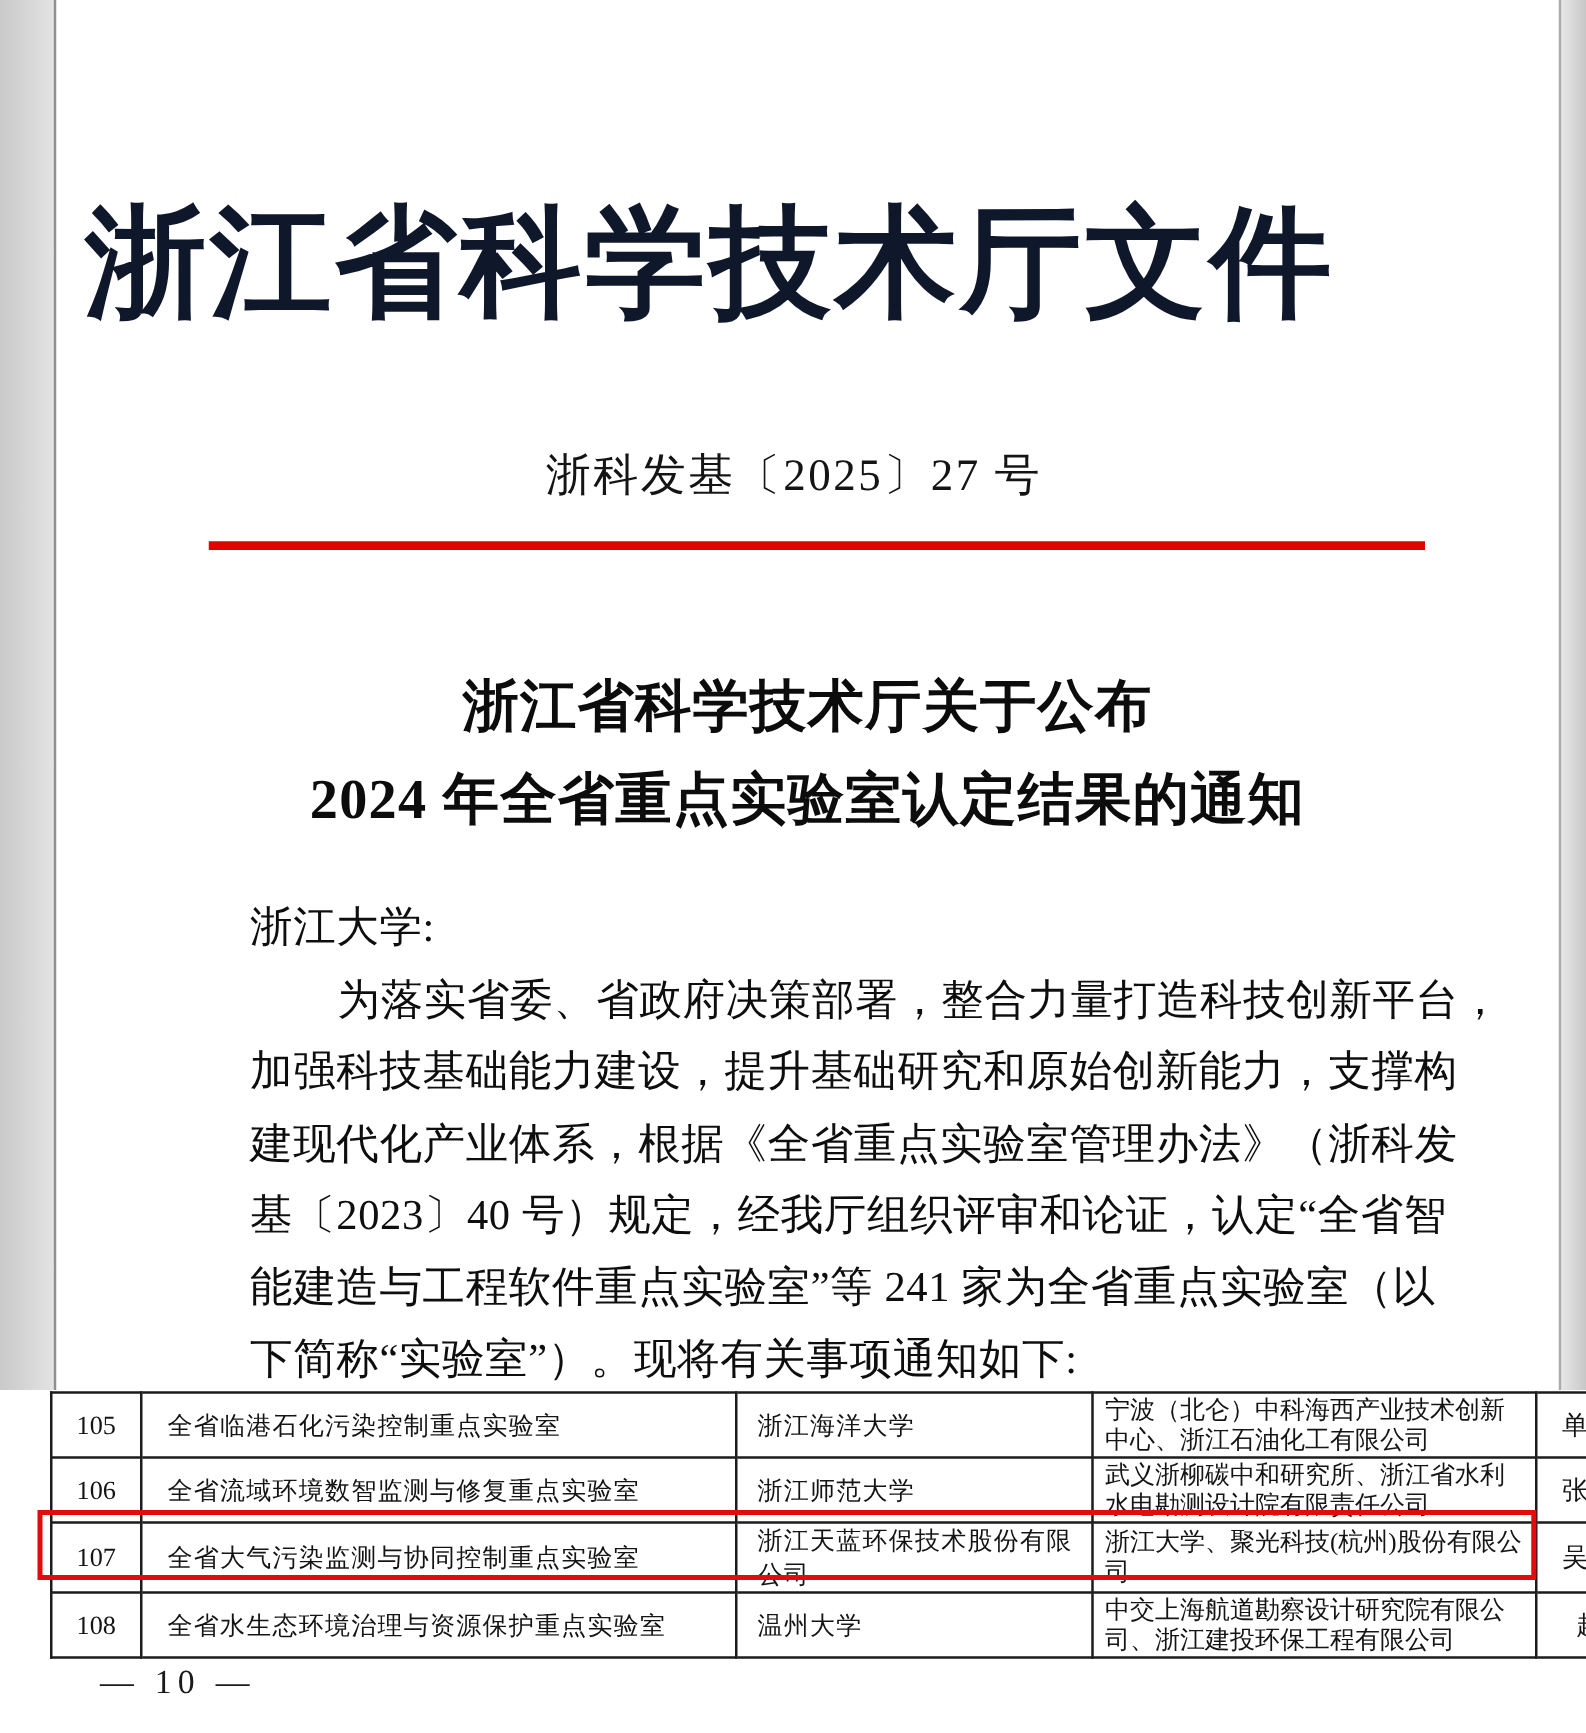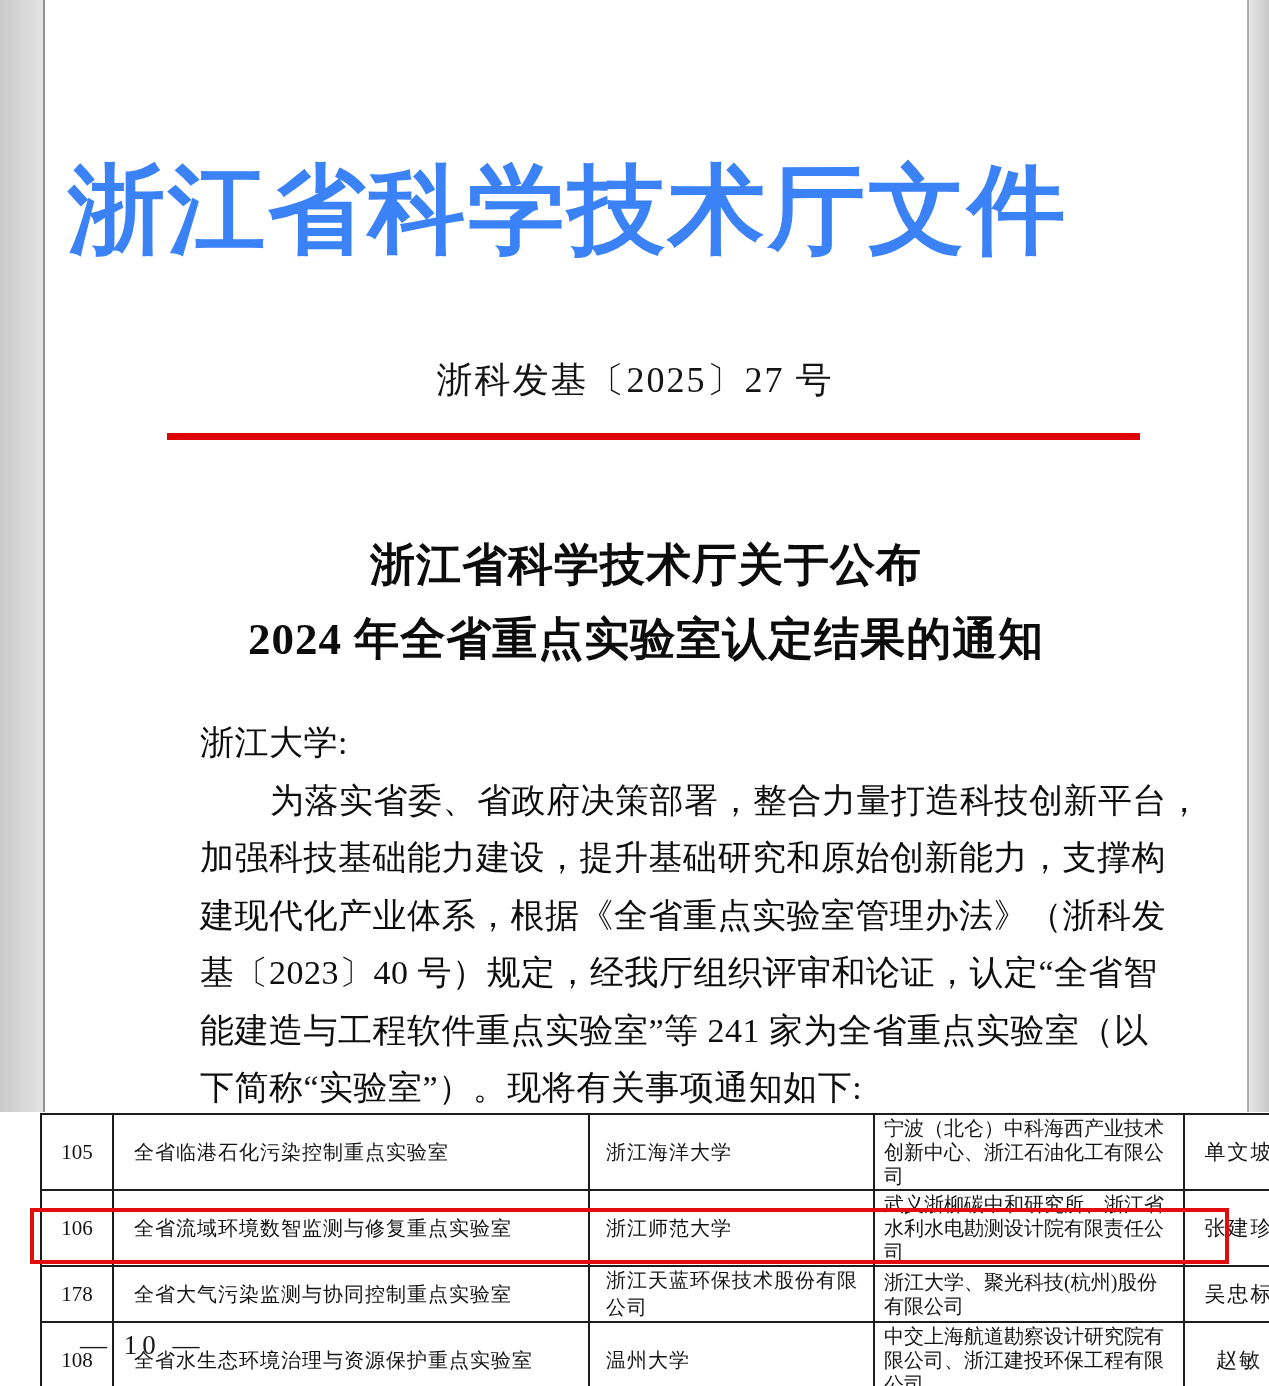--- a/index.html
+++ b/index.html
@@ -23,21 +23,21 @@
     position: absolute; left: 1247px; top: 0; width: 22px; height: 1112px;
     background: linear-gradient(to right, #e7e7e7, #c7c7c7);
     border-left: 2px solid #ababab;
   }
   
   .agency-title {
     position: absolute; left: 45px; top: 146px; width: 1046px;
     text-align: center;
     font-size: 97px; font-weight: 900;
     letter-spacing: 3px;
-    color: #3b82f6;
+    color: #0f172a;
     white-space: nowrap;
   }
   .doc-number {
     position: absolute; left: 45px; top: 356px; width: 1180px;
     text-align: center;
     font-size: 36px; color: #141414;
     letter-spacing: 2px;
     white-space: nowrap;
   }
   .red-rule {
@@ -71,21 +71,21 @@
     border: 2px solid #1c1c1c;
     height: 50px;
     font-size: 20px;
     color: #141414;
     vertical-align: middle;
     overflow: hidden;
   }
   td.cell-no     { width: 72px;  text-align: center; font-size: 21px; }
   td.cell-lab    { width: 476px; padding-left: 20px; letter-spacing: 1px; }
   td.cell-host   { width: 285px; padding-left: 16px; letter-spacing: 1px; }
-  td.cell-part   { width: 310px; padding: 1px 9px; line-height: 24px; }
+  td.cell-part   { width: 355px; padding: 1px 9px; line-height: 24px; }
   td.cell-dir    { width: 110px; text-align: center; font-size: 21px; letter-spacing: 2px; }
   .highlight-box {
     position: absolute; left: 30px; top: 1208px; width: 1199px; height: 56px;
     border: 4px solid #e20c0c;
     pointer-events: none;
   }
   .page-number {
     position: absolute; left: 80px; top: 1330px;
     font-size: 27px; color: #1a1a1a; letter-spacing: 5px;
     white-space: nowrap;
@@ -130,21 +130,21 @@
         <td class="cell-dir">单文坡</td>
       </tr>
       <tr>
         <td class="cell-no">106</td>
         <td class="cell-lab">全省流域环境数智监测与修复重点实验室</td>
         <td class="cell-host">浙江师范大学</td>
         <td class="cell-part">武义浙柳碳中和研究所、浙江省水利水电勘测设计院有限责任公司</td>
         <td class="cell-dir">张建珍</td>
       </tr>
       <tr>
-        <td class="cell-no">178</td>
+        <td class="cell-no">107</td>
         <td class="cell-lab">全省大气污染监测与协同控制重点实验室</td>
         <td class="cell-host">浙江天蓝环保技术股份有限公司</td>
         <td class="cell-part">浙江大学、聚光科技(杭州)股份有限公司</td>
         <td class="cell-dir">吴忠标</td>
       </tr>
       <tr>
         <td class="cell-no">108</td>
         <td class="cell-lab">全省水生态环境治理与资源保护重点实验室</td>
         <td class="cell-host">温州大学</td>
         <td class="cell-part">中交上海航道勘察设计研究院有限公司、浙江建投环保工程有限公司</td>

